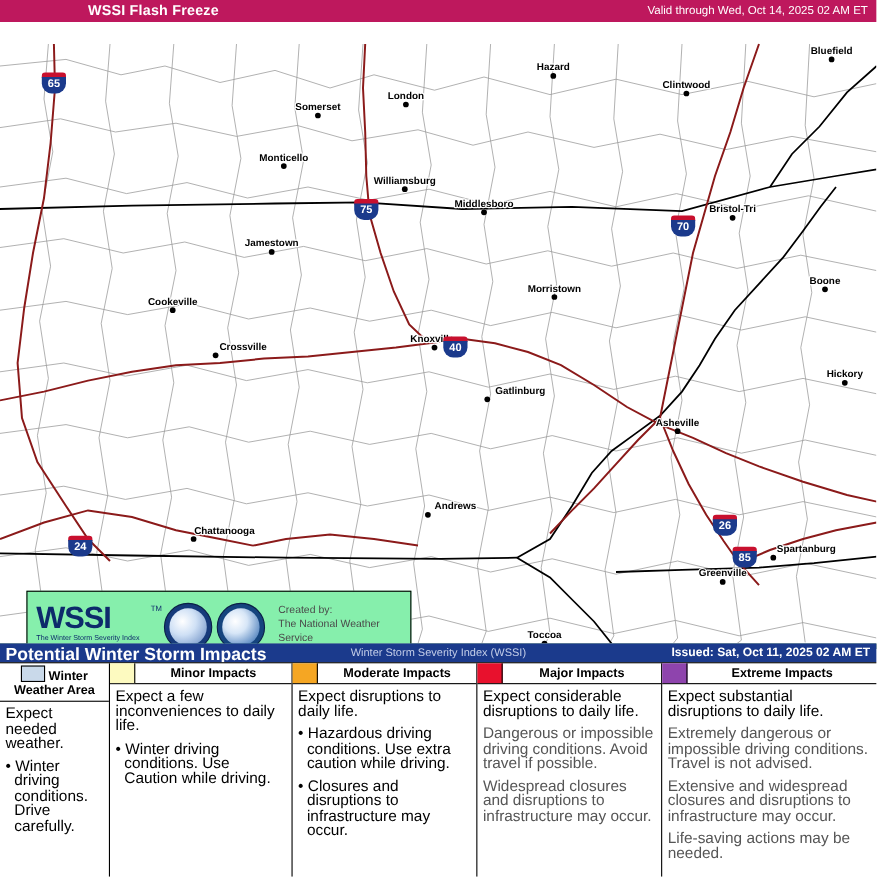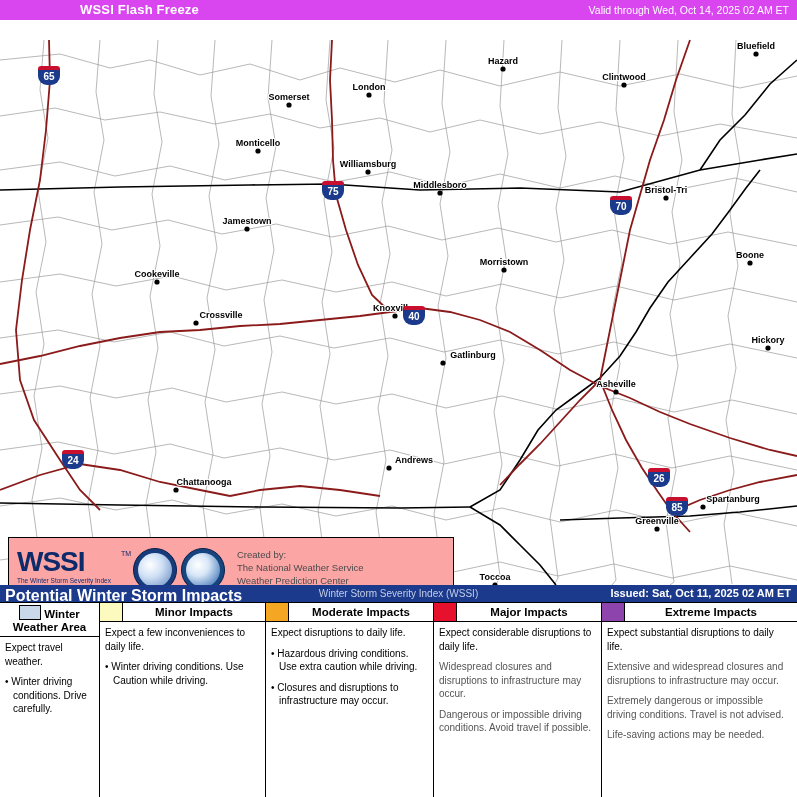--- a/index.html
+++ b/index.html
@@ -18,21 +18,21 @@
     background: #ffffff;
     box-sizing: border-box;
   }
 
   
   #titlebar {
     position: absolute;
     left: 0; top: 0;
     width: 797px;
     height: 20px;
-    background: #d946ef;
+    background: #be185d;
     color: #ffffff;
   }
   #titlebar .title {
     position: absolute;
     left: 80px; top: 2px;
     font-size: 13px;
     font-weight: bold;
     letter-spacing: 0.2px;
   }
   #titlebar .valid {
@@ -95,24 +95,24 @@
     text-align: center;
     font-size: 10px;
     font-weight: bold;
     color: #ffffff;
     font-family: "Liberation Sans", sans-serif;
   }
 
   
   #logobox {
     position: absolute;
-    left: 8px; top: 517px;
-    width: 446px;
+    left: 24px; top: 517px;
+    width: 350px;
     height: 62px;
-    background: #fca5a5;
+    background: #86efac;
     border: 1px solid #000;
     box-sizing: border-box;
   }
   #logobox .wssi-word {
     position: absolute;
     left: 8px; top: 8px;
     font-size: 28px;
     font-weight: bold;
     color: #0d2a6b;
     letter-spacing: -1px;
@@ -226,21 +226,21 @@
   .legend-col .cat-title {
     flex: 1;
     text-align: center;
     font-size: 11.5px;
     font-weight: bold;
     color: #000;
     padding: 0 2px;
   }
   .legend-body {
     padding: 4px 5px 0 5px;
-    font-size: 10px;
+    font-size: 14px;
     line-height: 13.5px;
     color: #000;
   }
   .legend-body p { margin: 0 0 7px 0; }
   .legend-body p.sub { color: #555; }
   .legend-body p.bulleted {
     padding-left: 8px;
     text-indent: -8px;
   }
 
@@ -421,21 +421,21 @@
     <div class="shield" style="left:610px; top:176px;">
       <div class="sh-top"></div>
       <div class="sh-bot"></div>
       <div class="sh-num">70</div>
     </div>
     <div class="shield" style="left:403px; top:286px;">
       <div class="sh-top"></div>
       <div class="sh-bot"></div>
       <div class="sh-num">40</div>
     </div>
-    <div class="shield" style="left:62px; top:430px;">
+    <div class="shield" style="left:62px; top:467px;">
       <div class="sh-top"></div>
       <div class="sh-bot"></div>
       <div class="sh-num">24</div>
     </div>
     <div class="shield" style="left:648px; top:448px;">
       <div class="sh-top"></div>
       <div class="sh-bot"></div>
       <div class="sh-num">26</div>
     </div>
     <div class="shield" style="left:666px; top:477px;">
@@ -469,21 +469,21 @@
     <div class="right">Issued: Sat, Oct 11, 2025 02 AM ET</div>
   </div>
 
   <div id="legend">
 
     <div class="legend-col col-winter">
       <div class="cat-head">
         <span class="sw"></span><span>Winter Weather Area</span>
       </div>
       <div class="legend-body">
-        <p>Expect travel weather.</p>
+        <p>Expect needed weather.</p>
         <p class="bulleted">• Winter driving conditions. Drive carefully.</p>
       </div>
     </div>
 
     <div class="legend-col col-minor">
       <div class="swatch-row">
         <div class="swatch" style="background:#fdfac0;"></div>
         <div class="cat-title">Minor Impacts</div>
       </div>
       <div class="legend-body">
@@ -504,33 +504,33 @@
       </div>
     </div>
 
     <div class="legend-col col-major">
       <div class="swatch-row">
         <div class="swatch" style="background:#e8112d;"></div>
         <div class="cat-title">Major Impacts</div>
       </div>
       <div class="legend-body">
         <p>Expect considerable disruptions to daily life.</p>
+        <p class="sub">Dangerous or impossible driving conditions. Avoid travel if possible.</p>
         <p class="sub">Widespread closures and disruptions to infrastructure may occur.</p>
-        <p class="sub">Dangerous or impossible driving conditions. Avoid travel if possible.</p>
       </div>
     </div>
 
     <div class="legend-col col-extreme">
       <div class="swatch-row">
         <div class="swatch" style="background:#8e44ad;"></div>
         <div class="cat-title">Extreme Impacts</div>
       </div>
       <div class="legend-body">
         <p>Expect substantial disruptions to daily life.</p>
+        <p class="sub">Extremely dangerous or impossible driving conditions. Travel is not advised.</p>
         <p class="sub">Extensive and widespread closures and disruptions to infrastructure may occur.</p>
-        <p class="sub">Extremely dangerous or impossible driving conditions. Travel is not advised.</p>
         <p class="sub">Life-saving actions may be needed.</p>
       </div>
     </div>
 
   </div>
 
 </div>
 
 </body></html>

